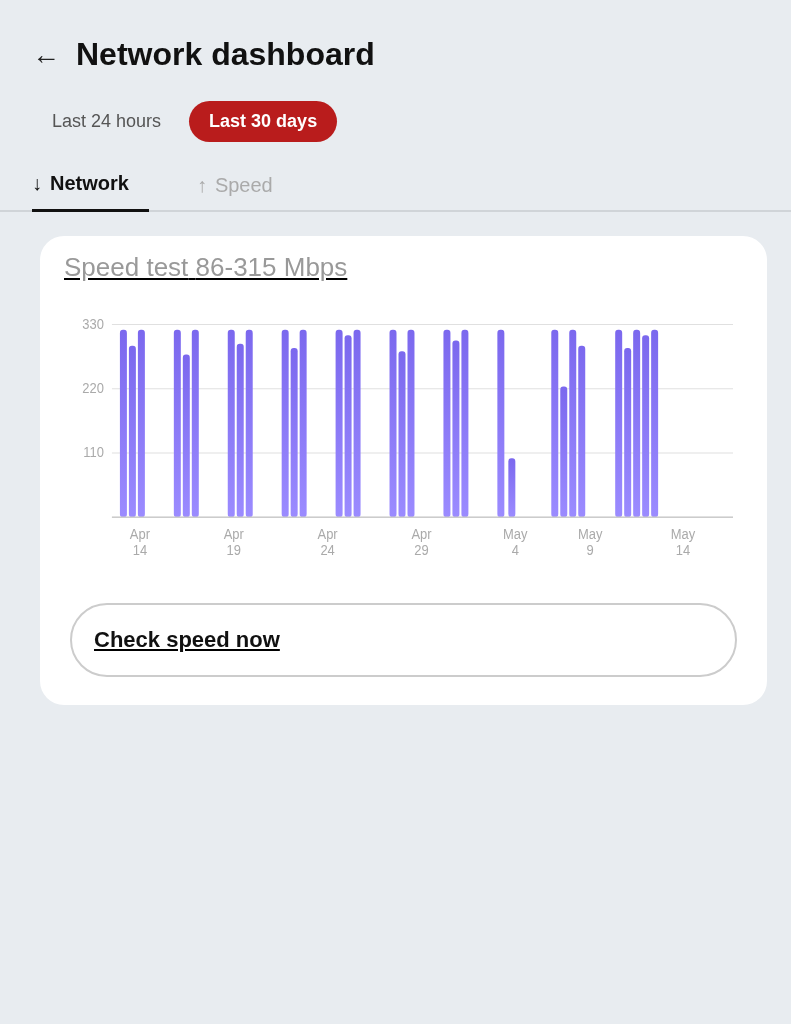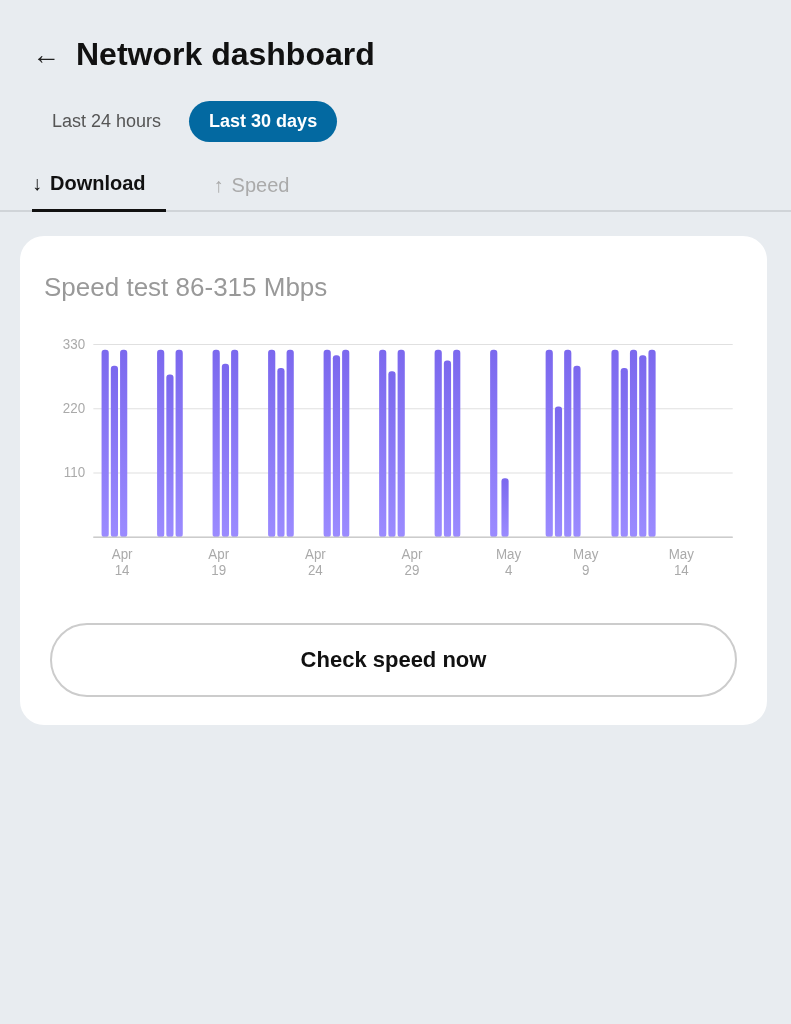--- a/index.html
+++ b/index.html
@@ -59,21 +59,21 @@
       border: none;
       cursor: pointer;
       font-size: 18px;
       color: #555;
       padding: 10px 20px;
       border-radius: 40px;
       font-weight: 500;
     }
 
     .filter-btn.active {
-      background: #0369a1;
+      background: #b91c1c;
       color: #fff;
       font-weight: 600;
     }
 
     
     .tab-bar {
       display: flex;
       align-items: center;
       padding: 0 32px;
       background: #e8ecf0;
@@ -101,22 +101,23 @@
     }
 
     .tab-icon {
       font-size: 20px;
     }
 
     
     .card {
       background: #fff;
       border-radius: 24px;
-      margin: 24px 24px 20px 20px;
-      padding: 36px 24px 28px 24px;
+      margin: 24px 24px 20px 40px;
+      padding: 16px 24px 28px 24px;
+      text-decoration: underline;
     }
 
     .speed-title {
       font-size: 26px;
       font-weight: 700;
       color: #111;
       margin-bottom: 20px;
     }
 
     .speed-title span {
@@ -142,42 +143,42 @@
       width: calc(100% - 12px);
       margin: 0 6px;
       padding: 22px;
       background: #fff;
       border: 2px solid #ccc;
       border-radius: 40px;
       font-size: 22px;
       font-weight: 600;
       color: #111;
       cursor: pointer;
-      text-align: center;
+      text-align: left;
     }
   </style>
 </head>
 <body>
 
 <div class="page-wrapper">
 
   <div class="header">
     <button class="back-btn">←</button>
     <h1 class="page-title">Network dashboard</h1>
   </div>
 
   <div class="time-filters">
     <button class="filter-btn">Last 24 hours</button>
     <button class="filter-btn active">Last 30 days</button>
   </div>
 
   <div class="tab-bar">
     <div class="tab-item">
       <span class="tab-icon">↓</span>
-      <span>Download</span>
+      <span>Network</span>
     </div>
     <div class="tab-item inactive">
       <span class="tab-icon">↑</span>
       <span>Speed</span>
     </div>
   </div>
 
   <div class="card">
     <div class="speed-title">
       <span>Speed test</span> <span>86-315 Mbps</span>

